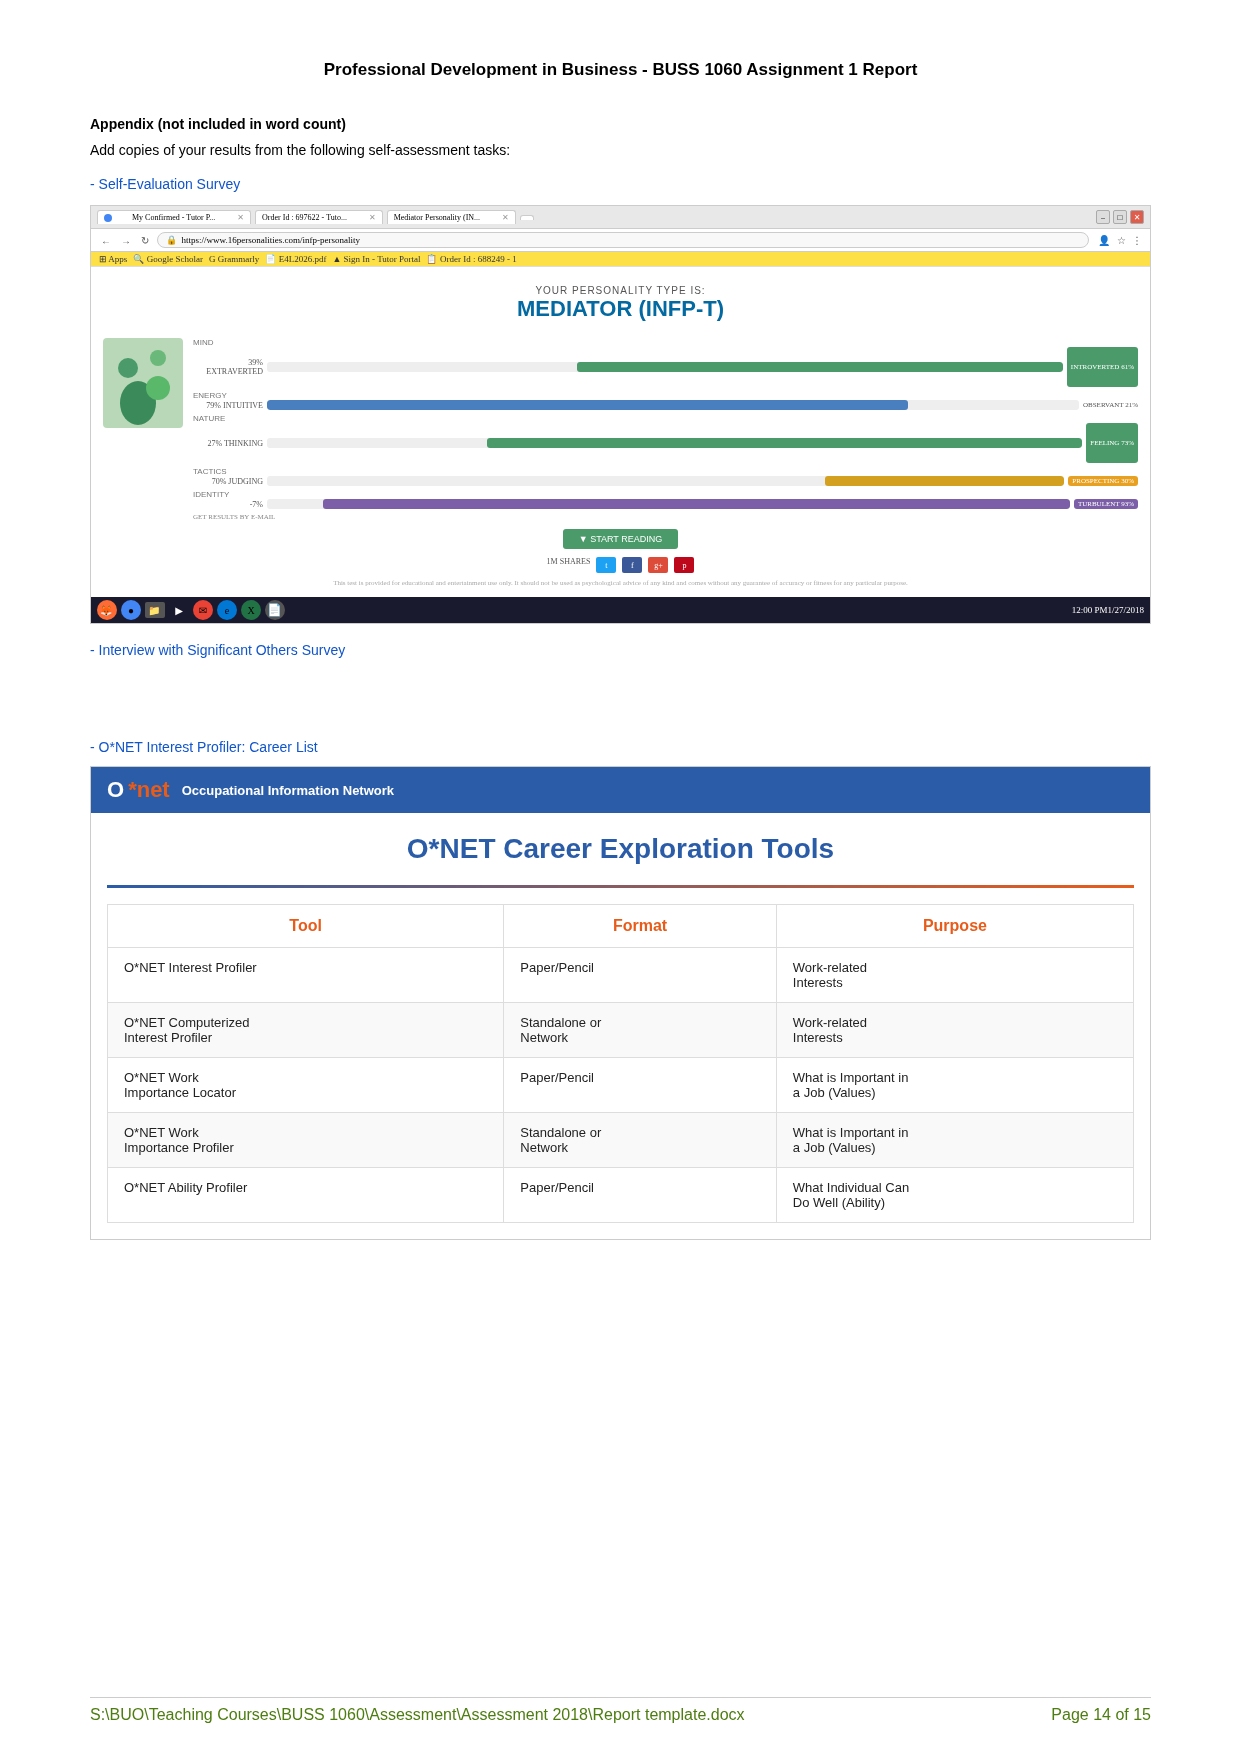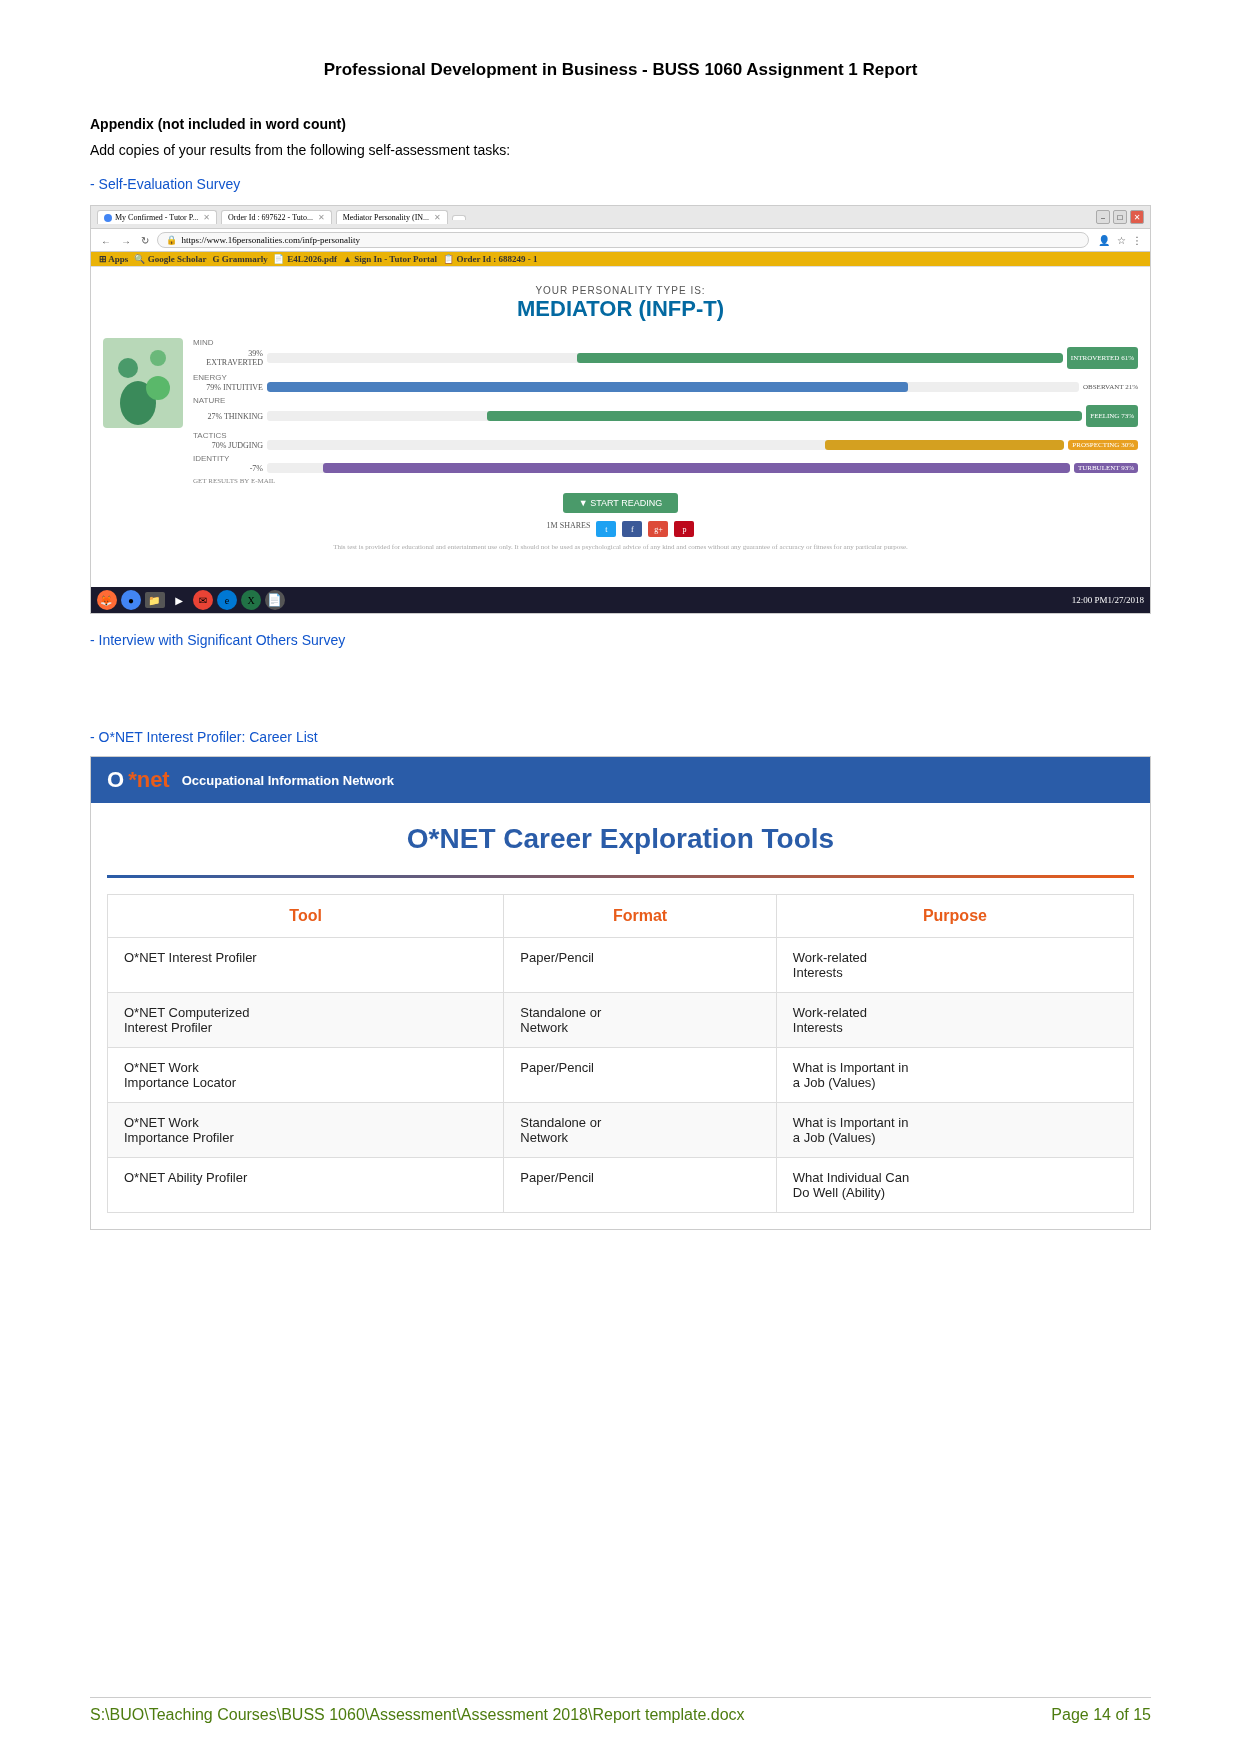--- a/index.html
+++ b/index.html
@@ -62,21 +62,21 @@
       font-size: 10px;
     }
     .tab {
       background: #fff;
       border: 1px solid #ccc;
       border-bottom: none;
       padding: 2px 6px;
       font-size: 9px;
       display: inline-flex;
       align-items: center;
-      gap: 3px;
+      gap: 20px;
       border-radius: 3px 3px 0 0;
     }
     .tab-active {
       background: #fff;
     }
     .tab-icon {
       width: 8px;
       height: 8px;
       background: #4285f4;
       border-radius: 50%;
@@ -120,28 +120,27 @@
       border-radius: 10px;
       padding: 2px 8px;
       font-size: 9px;
       background: #f8f8f8;
       display: flex;
       align-items: center;
       gap: 4px;
     }
     .lock-icon { color: #4caf50; font-size: 9px; }
     .bookmarks-bar {
-      background: #eab308;
+      background: #fde047;
       padding: 2px 8px;
       border-bottom: 1px solid #ddd;
       font-size: 9px;
       display: flex;
       gap: 6px;
       align-items: center;
-      font-weight: bold;
     }
     .bookmark-item {
       font-size: 9px;
       color: #333;
       display: flex;
       align-items: center;
       gap: 2px;
     }
     .browser-content {
       background: #fff;
@@ -208,21 +207,21 @@
       left: 0;
       top: 0;
       height: 100%;
       background: #88bb88;
       border-radius: 3px;
     }
     .badge-green {
       background: #4a9a6a;
       color: #fff;
       font-size: 7px;
-      padding: 7px 4px;
+      padding: 16px 4px;
       border-radius: 3px;
     }
     .badge-yellow {
       background: #e8a020;
       color: #fff;
       font-size: 7px;
       padding: 1px 4px;
       border-radius: 3px;
     }
     .badge-purple {

